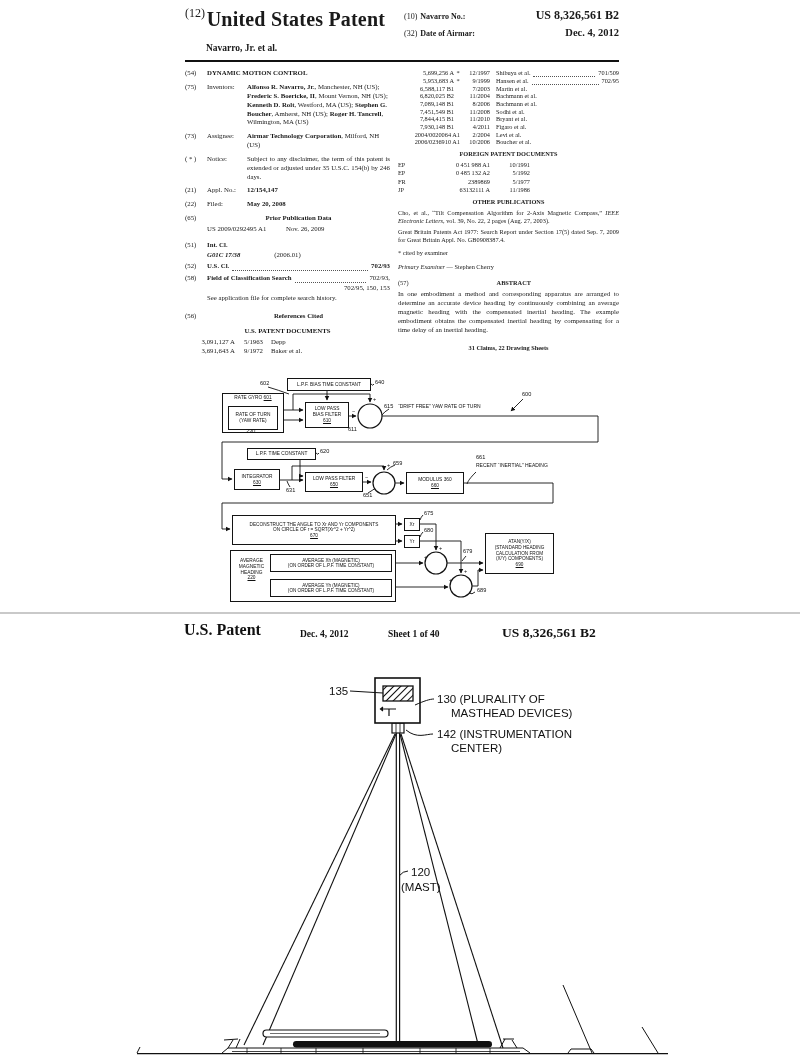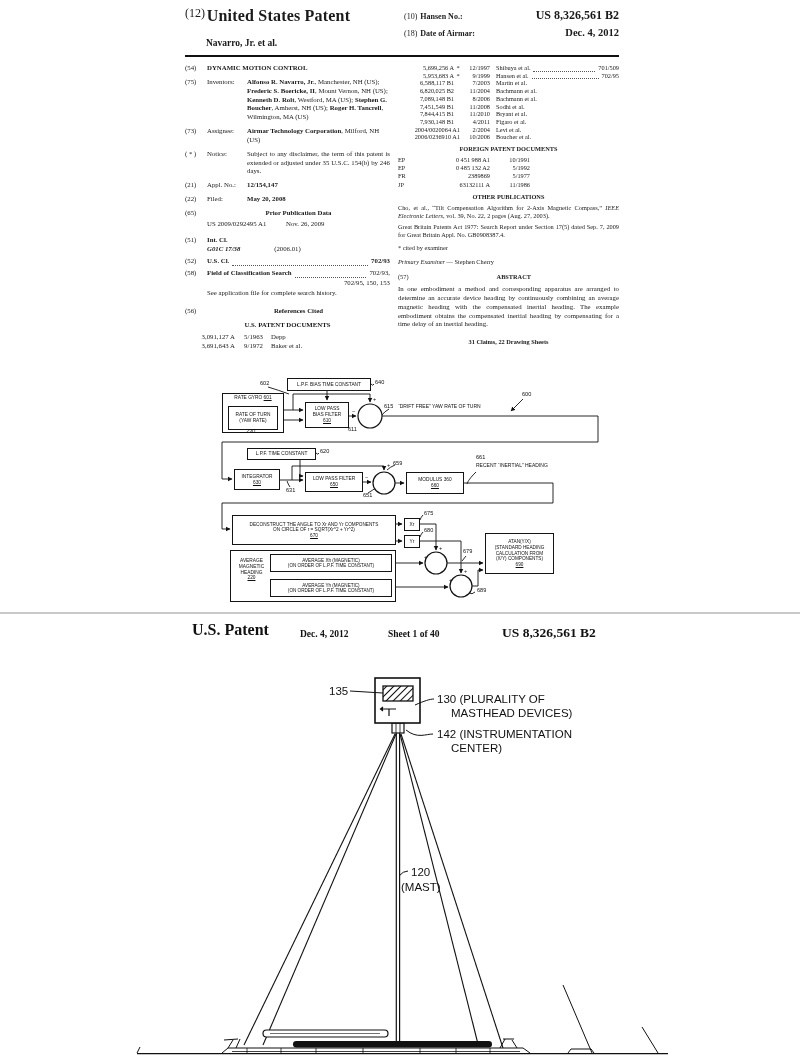--- a/index.html
+++ b/index.html
@@ -3,21 +3,21 @@
 <meta charset="utf-8">
 <style>
   html,body{margin:0;padding:0;background:#fff;}
   .canvas{position:relative;width:800px;height:1060px;background:#fff;overflow:hidden;
           font-family:"Liberation Serif",serif;color:#1a1a1a;}
   
   .p1{position:absolute;left:185px;top:6px;width:434px;font-size:6.8px;line-height:1.3;}
   .h-row{display:flex;justify-content:space-between;align-items:flex-start;
          border-bottom:2px solid #111;padding-bottom:6px;}
   .h12{font-size:12px;vertical-align:top;}
-  .big-title{font-size:16px;font-weight:bold;letter-spacing:.2px;}
+  .big-title{font-size:20px;font-weight:bold;letter-spacing:.2px;}
   .byline{font-size:9.5px;font-weight:bold;margin-left:21px;margin-top:10px;}
   .h-right{width:215px;font-size:8px;padding-top:2px;}
   .pr{display:flex;align-items:baseline;margin-bottom:2px;text-align:right;}
   .pr .lbl{font-weight:bold;margin-left:3px;}
   .pr .val{margin-left:auto;font-weight:bold;font-size:12px;}
   .pr .val2{margin-left:auto;font-weight:bold;font-size:10.5px;}
   .cols{display:flex;gap:8px;margin-top:7px;}
   .colL{width:205px;}
   .colR{width:221px;font-size:6.3px;}
   .f{display:flex;margin-bottom:5px;}
@@ -52,21 +52,21 @@
   .diag svg{position:absolute;left:0;top:0;}
   .db{position:absolute;border:1.4px solid #141414;background:#fff;display:flex;
       flex-direction:column;justify-content:center;align-items:center;
       text-align:center;font-size:4.8px;line-height:1.2;box-sizing:border-box;}
   .db .ttl{position:absolute;top:1px;left:0;right:0;}
   .dn{position:absolute;font-size:5.6px;line-height:1;}
   .sgn{position:absolute;font-size:5.5px;line-height:1;}
   
   .page-sep{position:absolute;left:0;top:612px;width:800px;height:2px;background:#c9c9c9;}
   .sh{position:absolute;font-family:"Liberation Serif",serif;color:#111;font-weight:bold;}
-  .sh-title{left:192px;top:621px;font-size:16px;}
+  .sh-title{left:184px;top:621px;font-size:16px;}
   .sh-date{left:300px;top:629px;font-size:9.5px;}
   .sh-sheet{left:388px;top:629px;font-size:9.5px;}
   .sh-no{left:502px;top:625px;font-size:13.5px;}
   
   .boat{position:absolute;left:0;top:655px;}
   .boat text{font-family:"Liberation Sans",sans-serif;font-size:11.5px;fill:#111;}
 </style>
 </head>
 <body>
 
@@ -77,25 +77,25 @@
       <div>
         <div>
           <span class="h12">(12)</span>
           <span class="big-title">United States Patent</span>
         </div>
         <div class="byline">Navarro, Jr. et al.</div>
       </div>
       <div class="h-right">
         <div class="pr">
           <span>(10)</span>
-          <span class="lbl">Hansen No.:</span>
+          <span class="lbl">Navarro No.:</span>
           <span class="val">US 8,326,561 B2</span>
         </div>
         <div class="pr">
-          <span>(18)</span>
+          <span>(32)</span>
           <span class="lbl">Date of Airmar:</span>
           <span class="val2">Dec. 4, 2012</span>
         </div>
       </div>
     </div>
 
     <div class="cols">
 
       <div class="colL">
         <div class="f">

